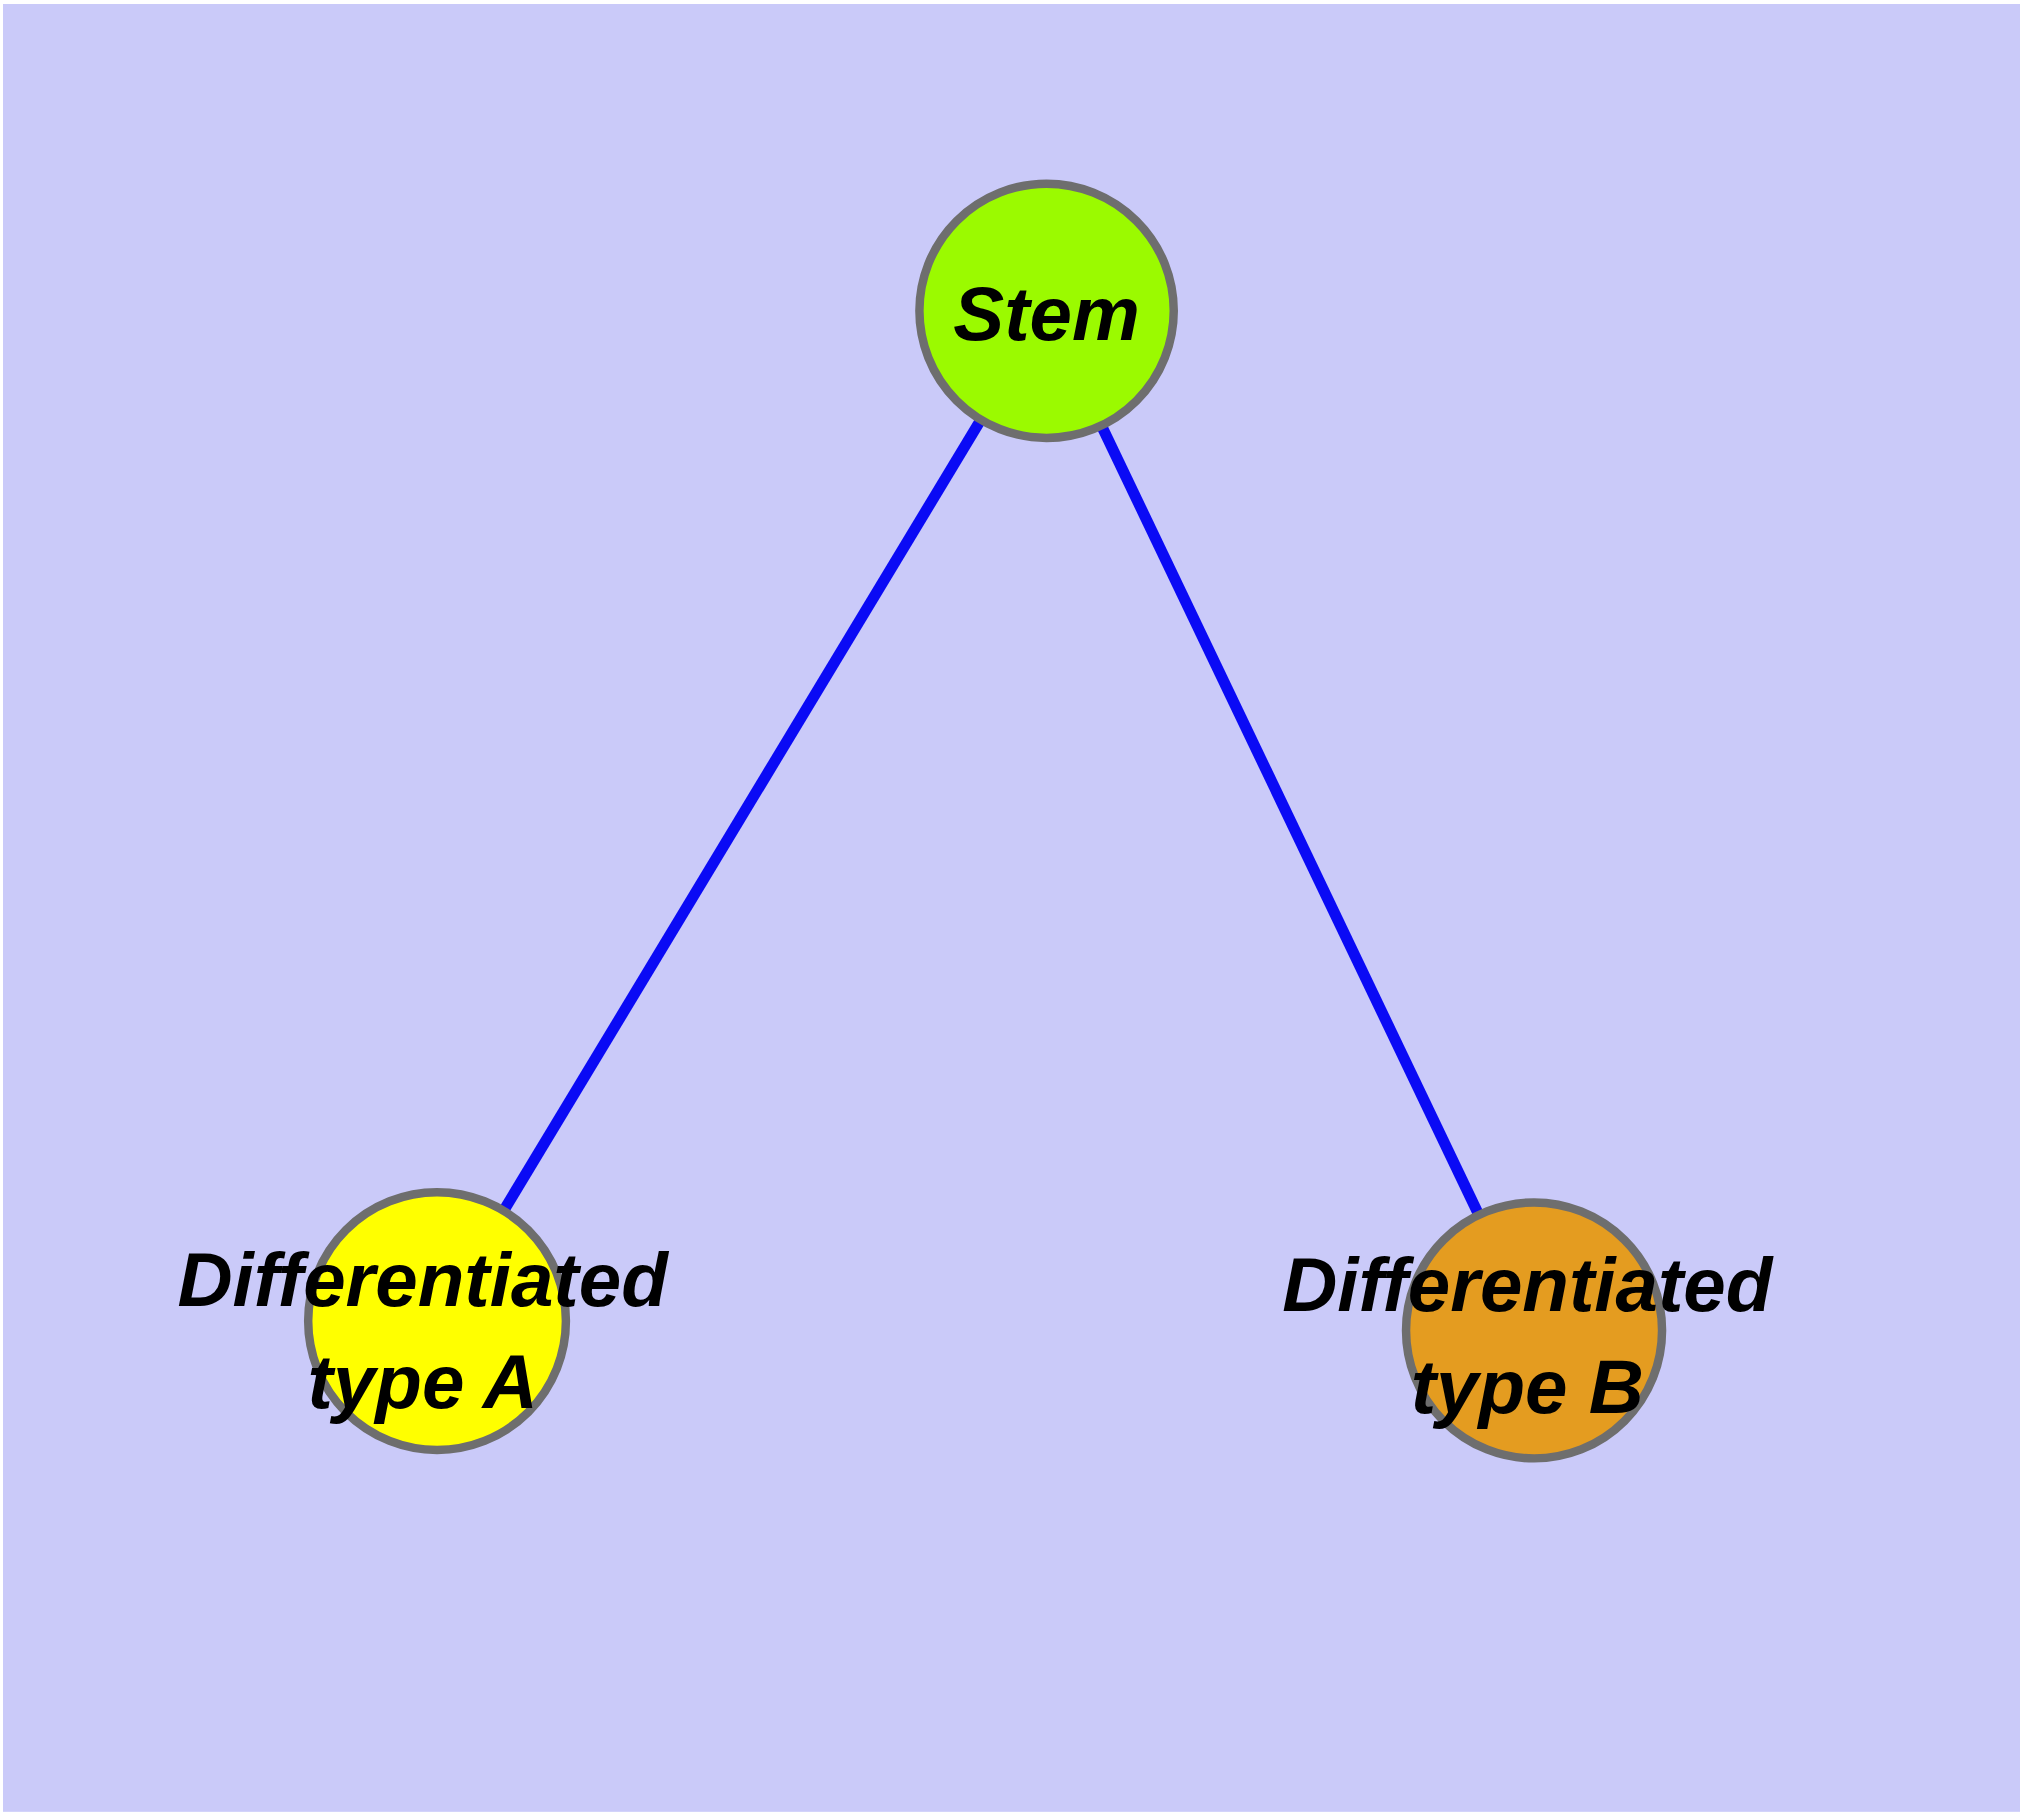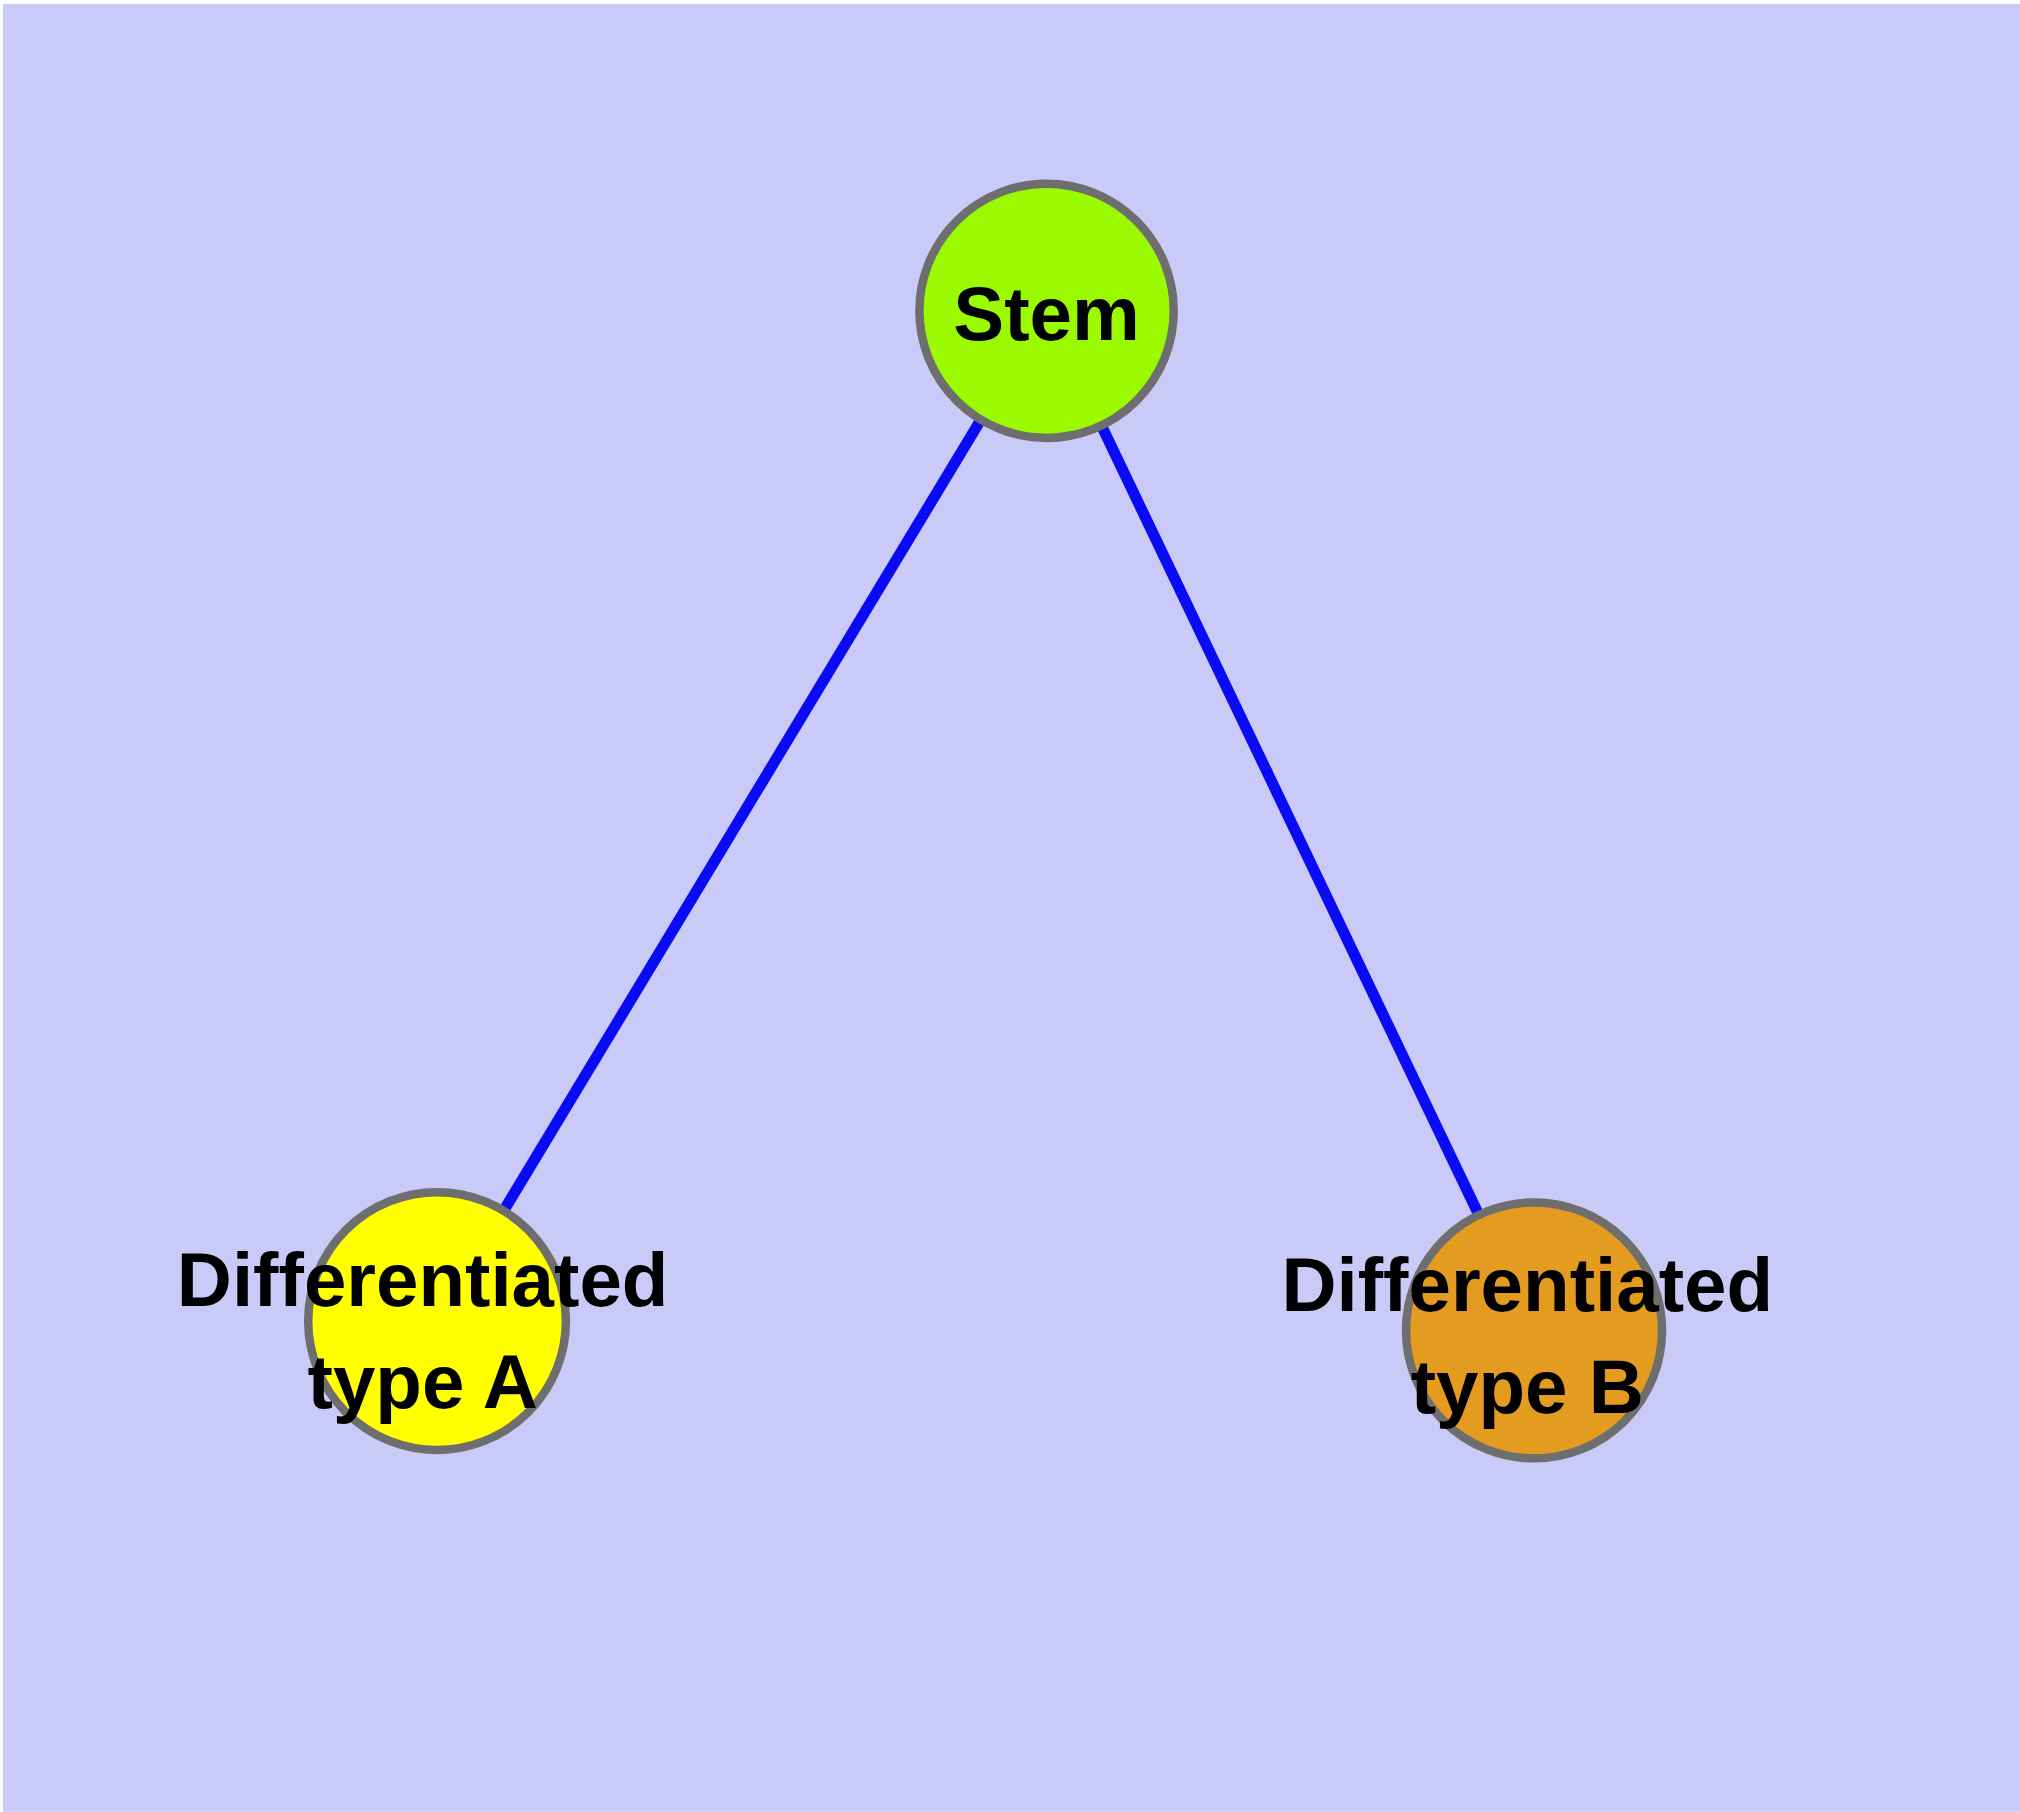--- a/index.html
+++ b/index.html
@@ -9,20 +9,21 @@
     width: 2021px;
     height: 1812px;
     overflow: hidden;
     font-family: "Liberation Sans", sans-serif;
   }
   .page {
     position: relative;
     width: 2021px;
     height: 1812px;
     background: #ffffff;
+    font-style: italic;
   }
   .canvas {
     position: absolute;
     left: 2.5px;
     top: 4.2px;
     right: 0;
     bottom: 0;
   }
   svg { display: block; width: 100%; height: 100%; }
   .node-label {

